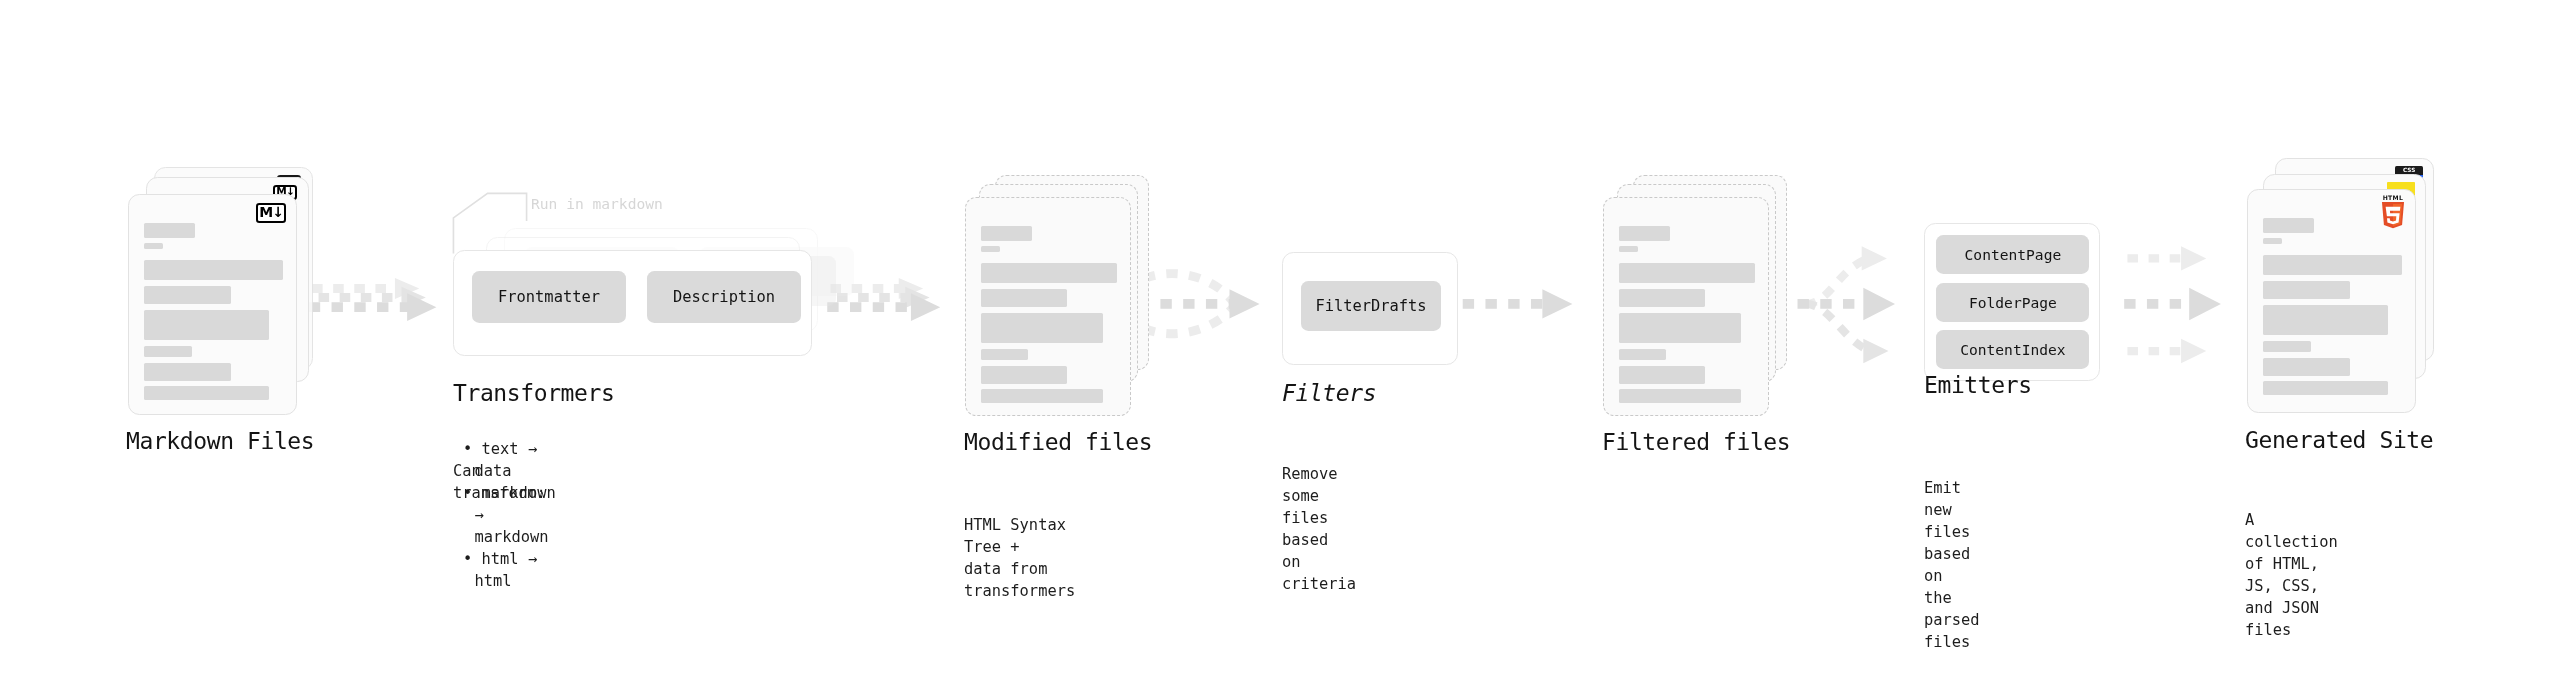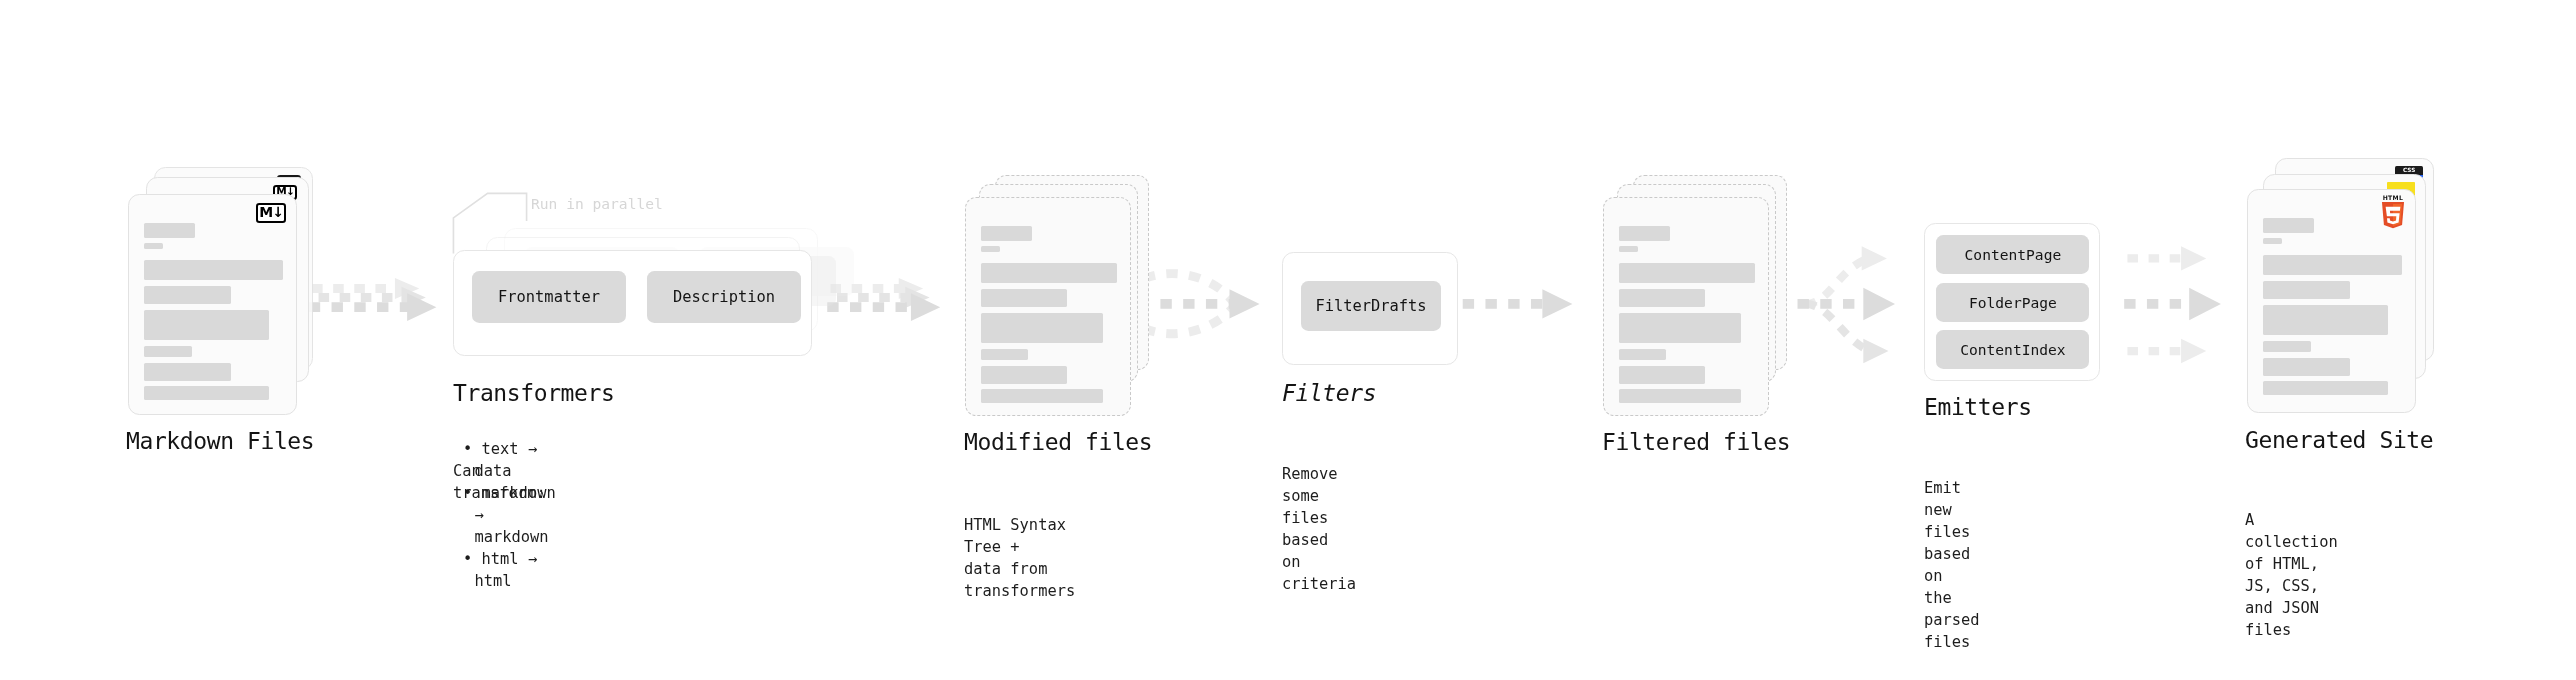--- a/index.html
+++ b/index.html
@@ -241,21 +241,21 @@
         <div class="bar b-w3"></div>
         <div class="bar b-w4"></div>
         <div class="bar b-w5"></div>
         <div class="bar b-w6"></div>
       </div>
     </div>
     <div class="title" style="left:126px;top:428px;">Markdown Files</div>
   </div>
 
   <div class="node">
-    <div class="parallel-label" style="left:531px;top:195px;">Run in parallel</div>
+    <div class="parallel-label" style="left:531px;top:195px;">Run in markdown</div>
 
     <div class="group ghost3" style="left:504px;top:228px;width:314px;height:104px;">
       <div class="pill ghost3" style="left:19.5px;top:18px;width:154px;height:49px;"></div>
       <div class="pill ghost3" style="left:195px;top:18px;width:154px;height:49px;"></div>
     </div>
     <div class="group ghost2" style="left:486px;top:237px;width:314px;height:106px;">
       <div class="pill ghost2" style="left:19.5px;top:18px;width:154px;height:50px;"></div>
       <div class="pill ghost2" style="left:195px;top:18px;width:154px;height:50px;"></div>
     </div>
     <div class="group" style="left:453px;top:250px;width:359px;height:106px;">
@@ -318,21 +318,21 @@
     </div>
     <div class="title" style="left:1602px;top:429px;">Filtered files</div>
   </div>
 
   <div class="node">
     <div class="group" style="left:1924px;top:223px;width:176px;height:158px;">
       <div class="pill" style="left:11.4px;top:11.4px;width:153px;height:39px;font-size:14.6px;">ContentPage</div>
       <div class="pill" style="left:11.4px;top:59px;width:153px;height:39px;font-size:14.6px;">FolderPage</div>
       <div class="pill" style="left:11.4px;top:106px;width:153px;height:39px;font-size:14.6px;">ContentIndex</div>
     </div>
-    <div class="title" style="left:1924px;top:394px;text-align:right;">Emitters</div>
+    <div class="title" style="left:1924px;top:372px;text-align:right;">Emitters</div>
     <div class="subtitle" style="left:1924px;top:433px;">Emit new files based on
 the parsed files</div>
   </div>
 
   <div class="node">
     <div class="filecard" style="left:2275px;top:158px;width:159px;height:203px;">
       <div class="badge-css">
         <span>CSS</span>
       </div>
     </div>

